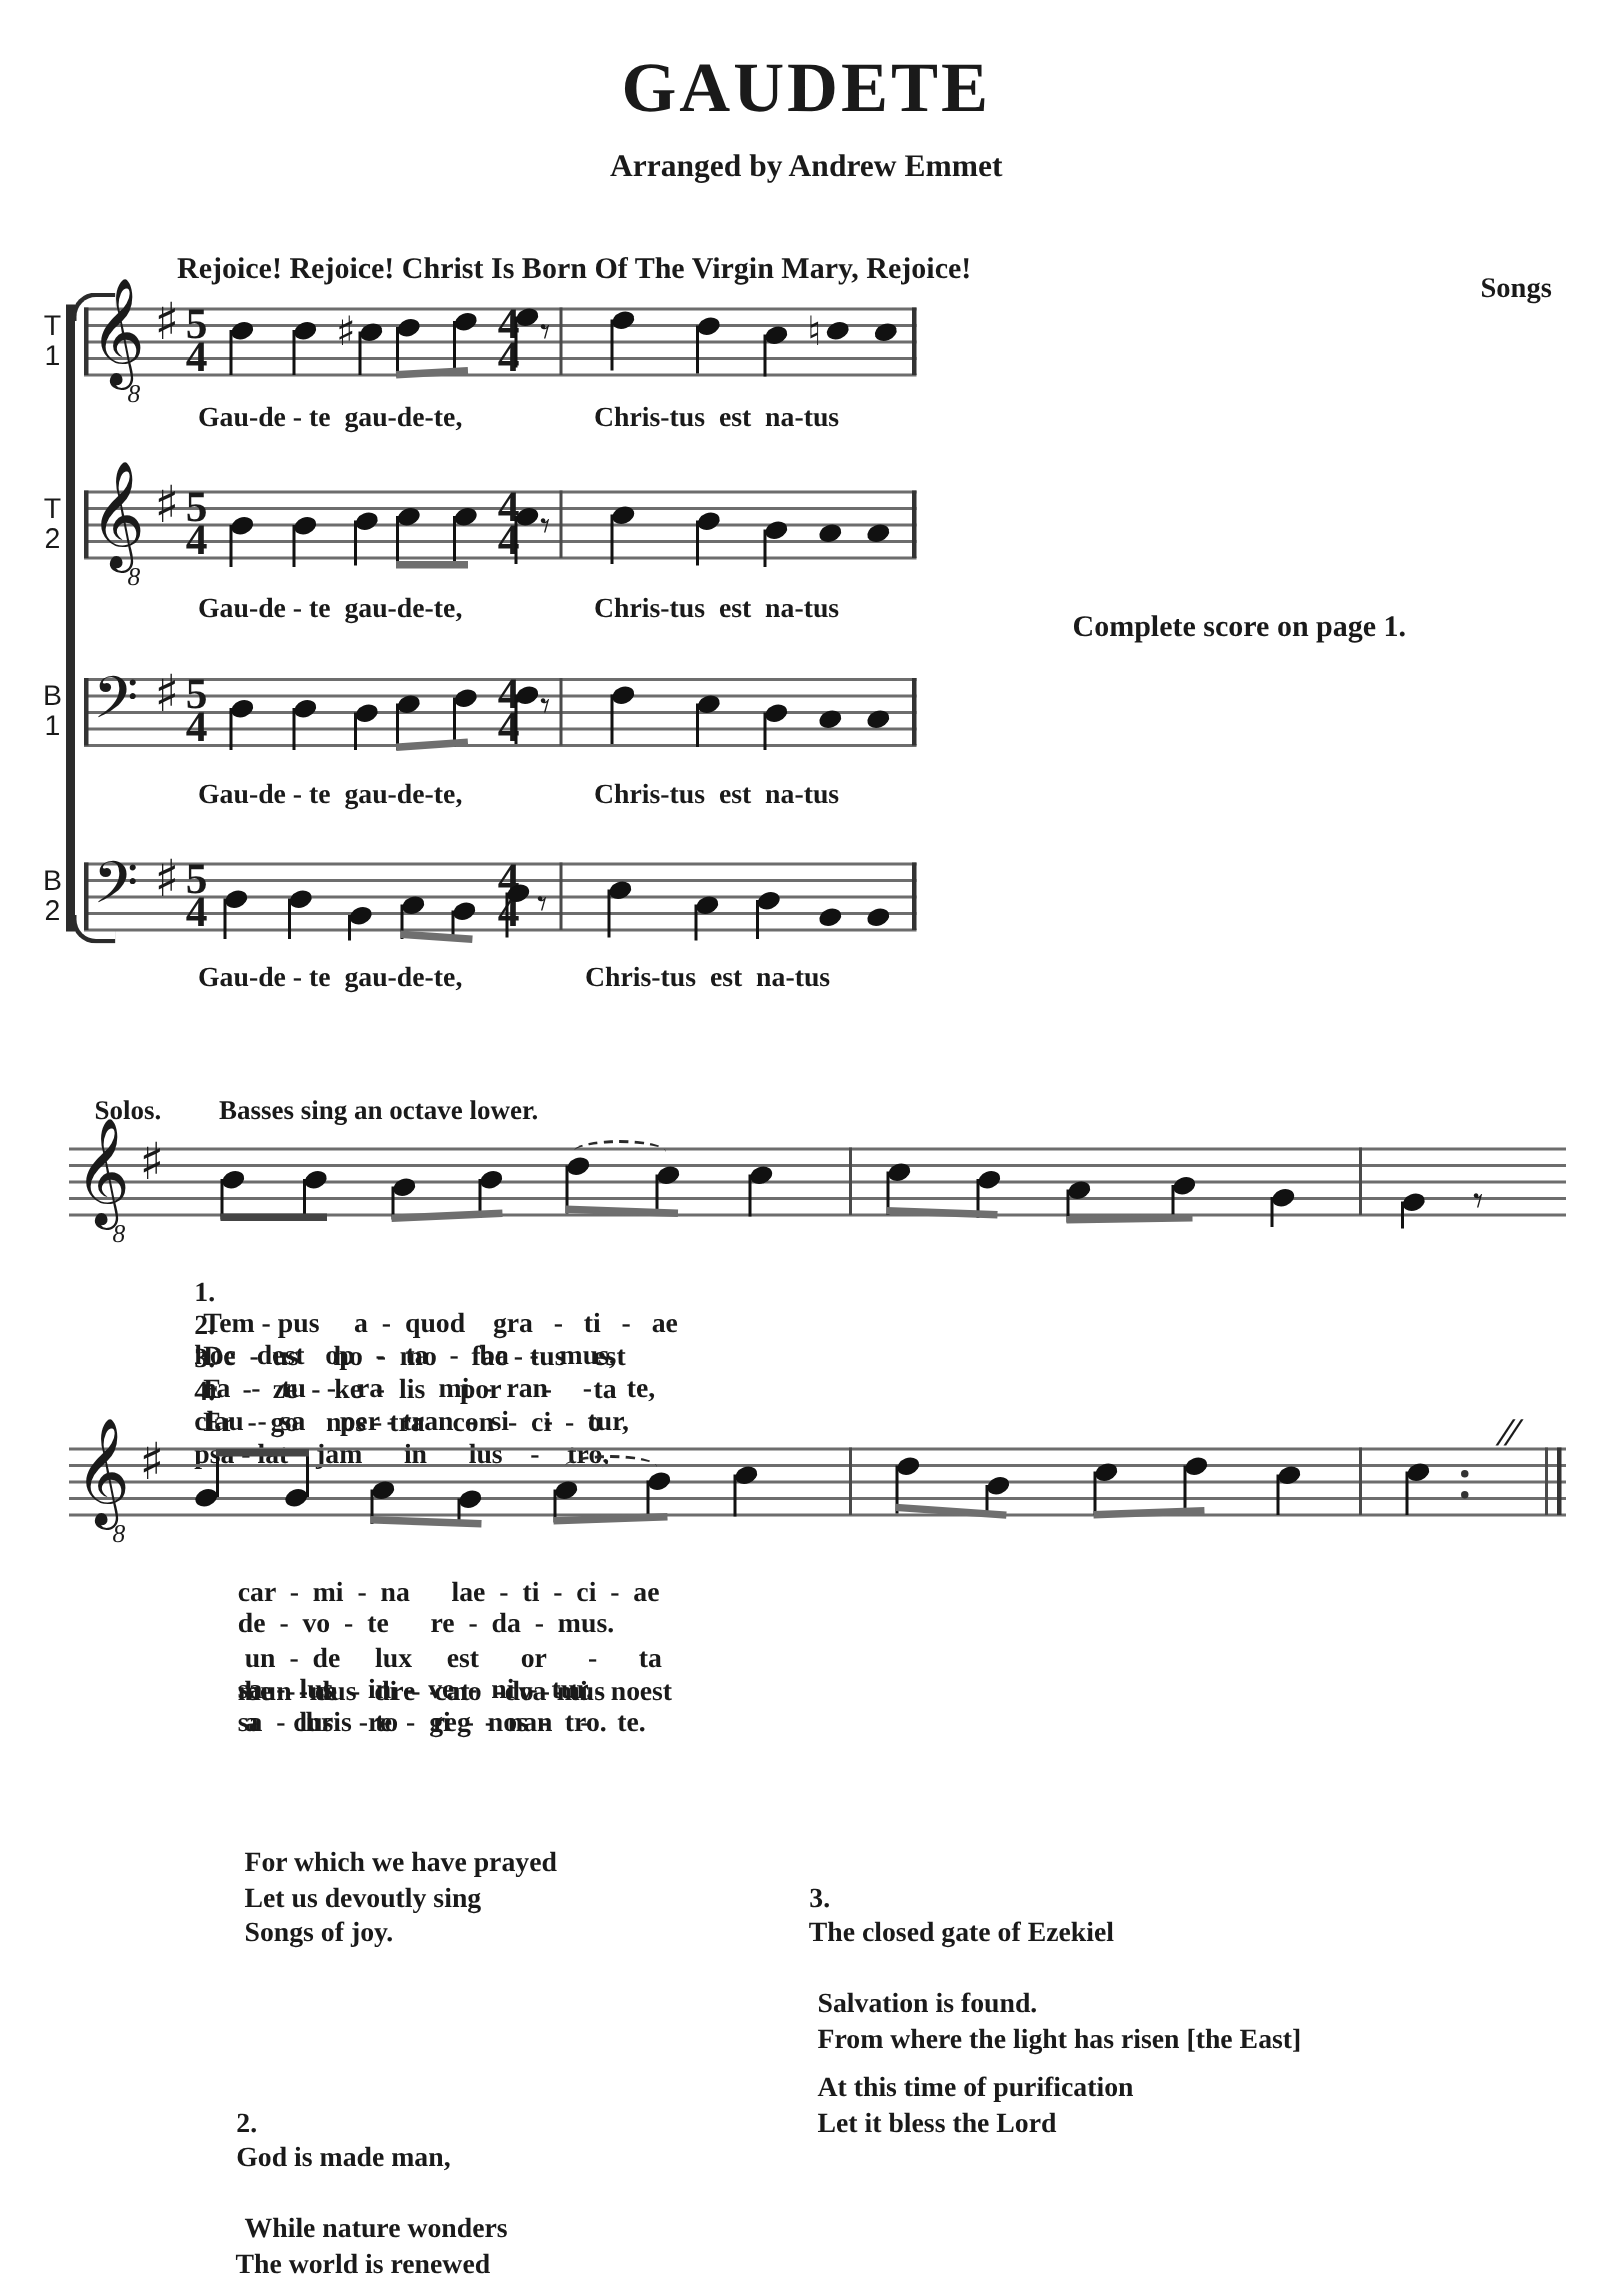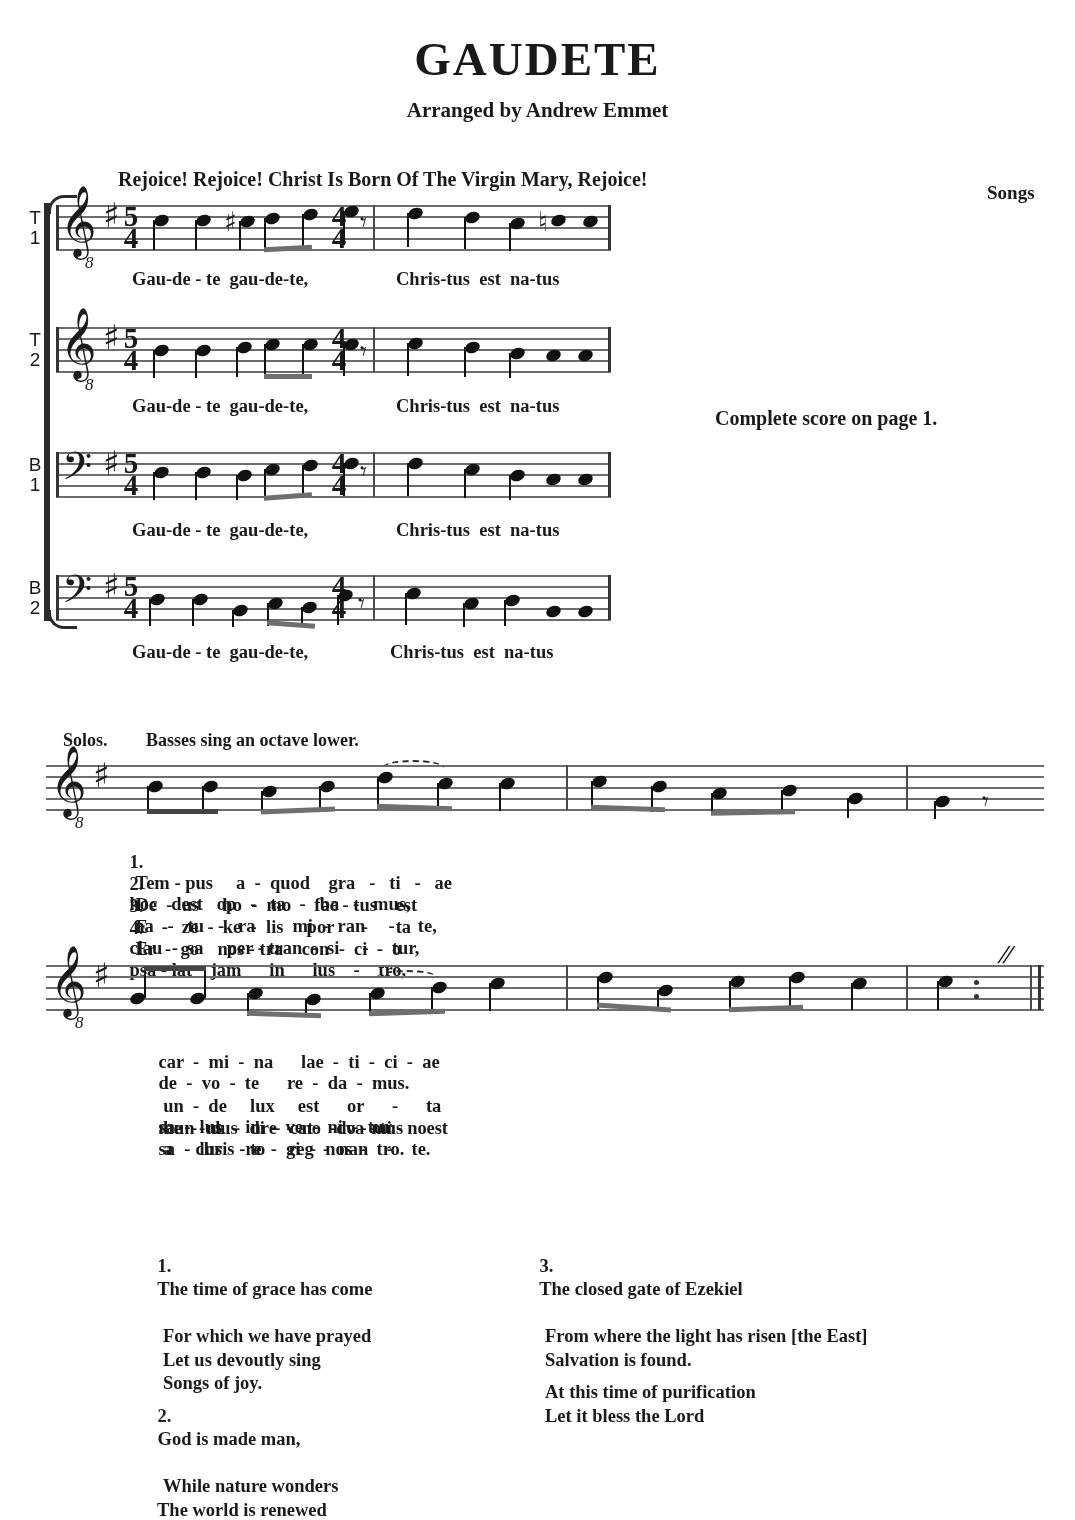--- a/index.html
+++ b/index.html
@@ -453,36 +453,32 @@
     <span style="display:inline-block;width:372px;"> un  -  de     lux     est      or      -      ta</span>
     <span>sa  -  lus     in  -  ve  -  ni  -  tur.</span>
   </div>
   <div class="verseline" style="left:140px;top:1097px;">
     <span style="display:inline-block;width:372px;"> be  -  ne  -  di  -  cat     do - mi - no</span>
     <span>sa  -  lus     re  -  gi  -  nos  -  tro.</span>
   </div>
 </div>
 
 <div class="evblock" style="left:139px;top:1231px;">
-  <div>
-    <span>1.</span>
-    <span>The time of grace has come</span>
-  </div>
   <div style="padding-left:24px;">For which we have prayed</div>
   <div style="padding-left:24px;">Let us devoutly sing</div>
   <div style="padding-left:24px;">Songs of joy.</div>
 </div>
 
 <div class="evblock" style="left:521px;top:1231px;">
   <div>
     <span>3.</span>
     <span>The closed gate of Ezekiel</span>
   </div>
+  <div style="padding-left:24px;">Salvation is found.</div>
   <div style="padding-left:24px;">From where the light has risen [the East]</div>
-  <div style="padding-left:24px;">Salvation is found.</div>
 </div>
 
 <div class="evblock" style="left:139px;top:1381px;">
   <div>
     <span>2.</span>
     <span>God is made man,</span>
   </div>
   <div style="padding-left:24px;">While nature wonders</div>
   <div style="padding-left:18px;">The world is renewed</div>
 

